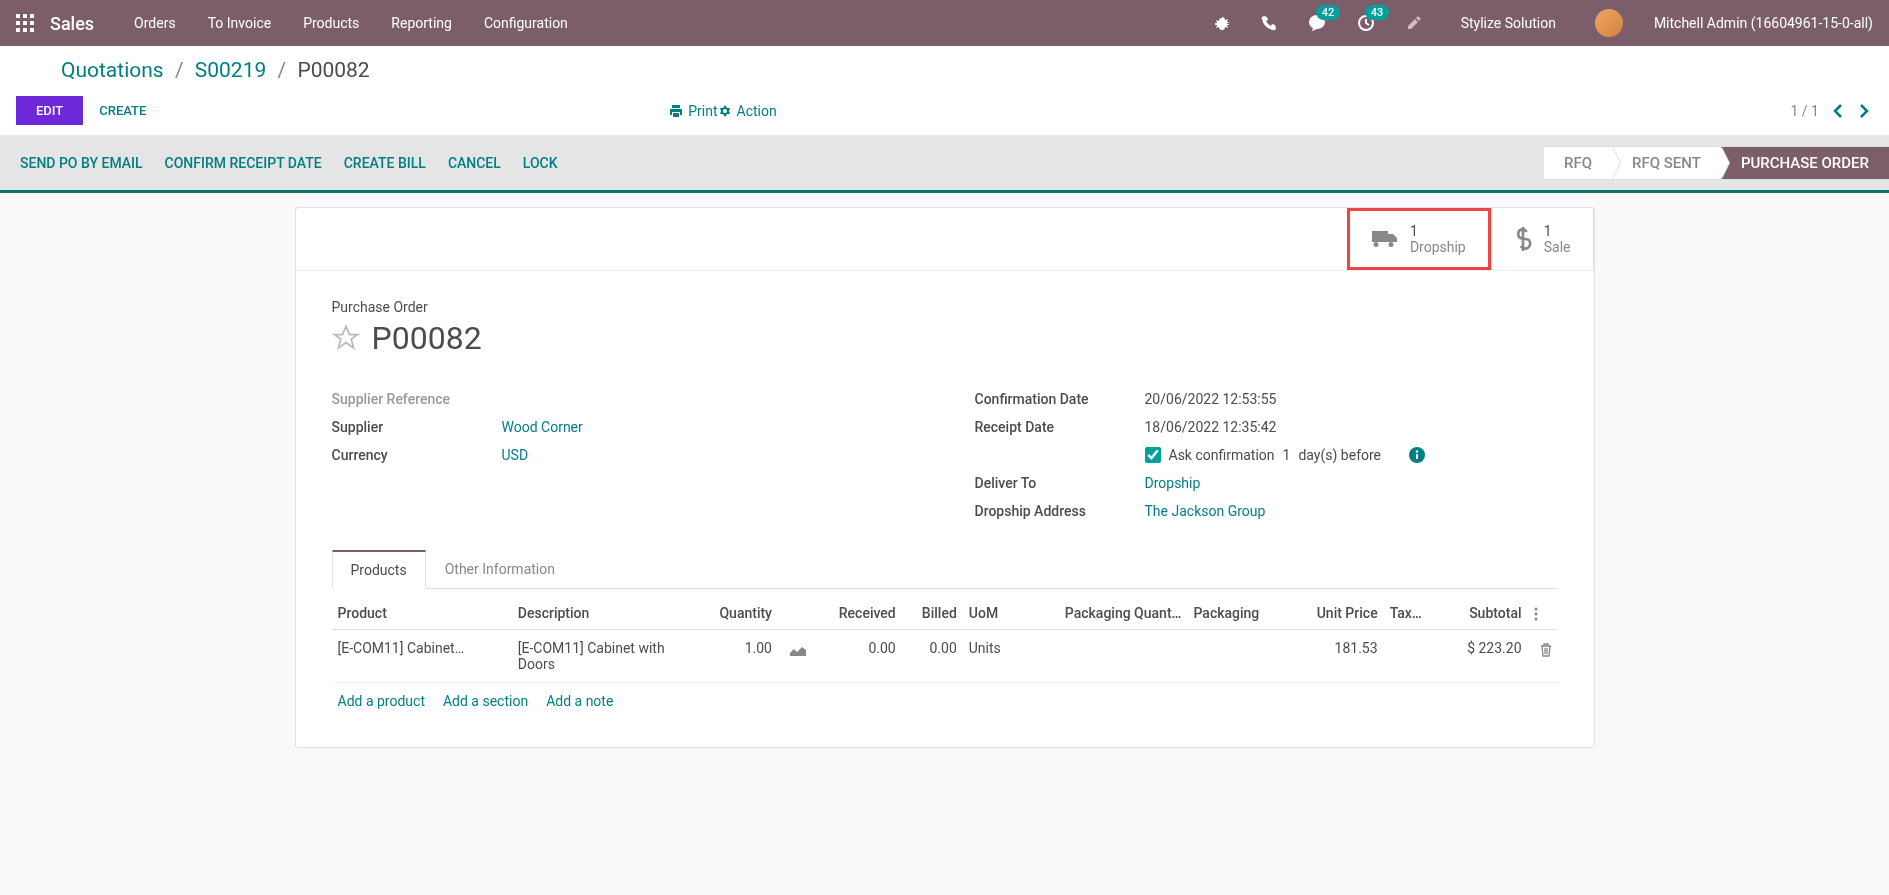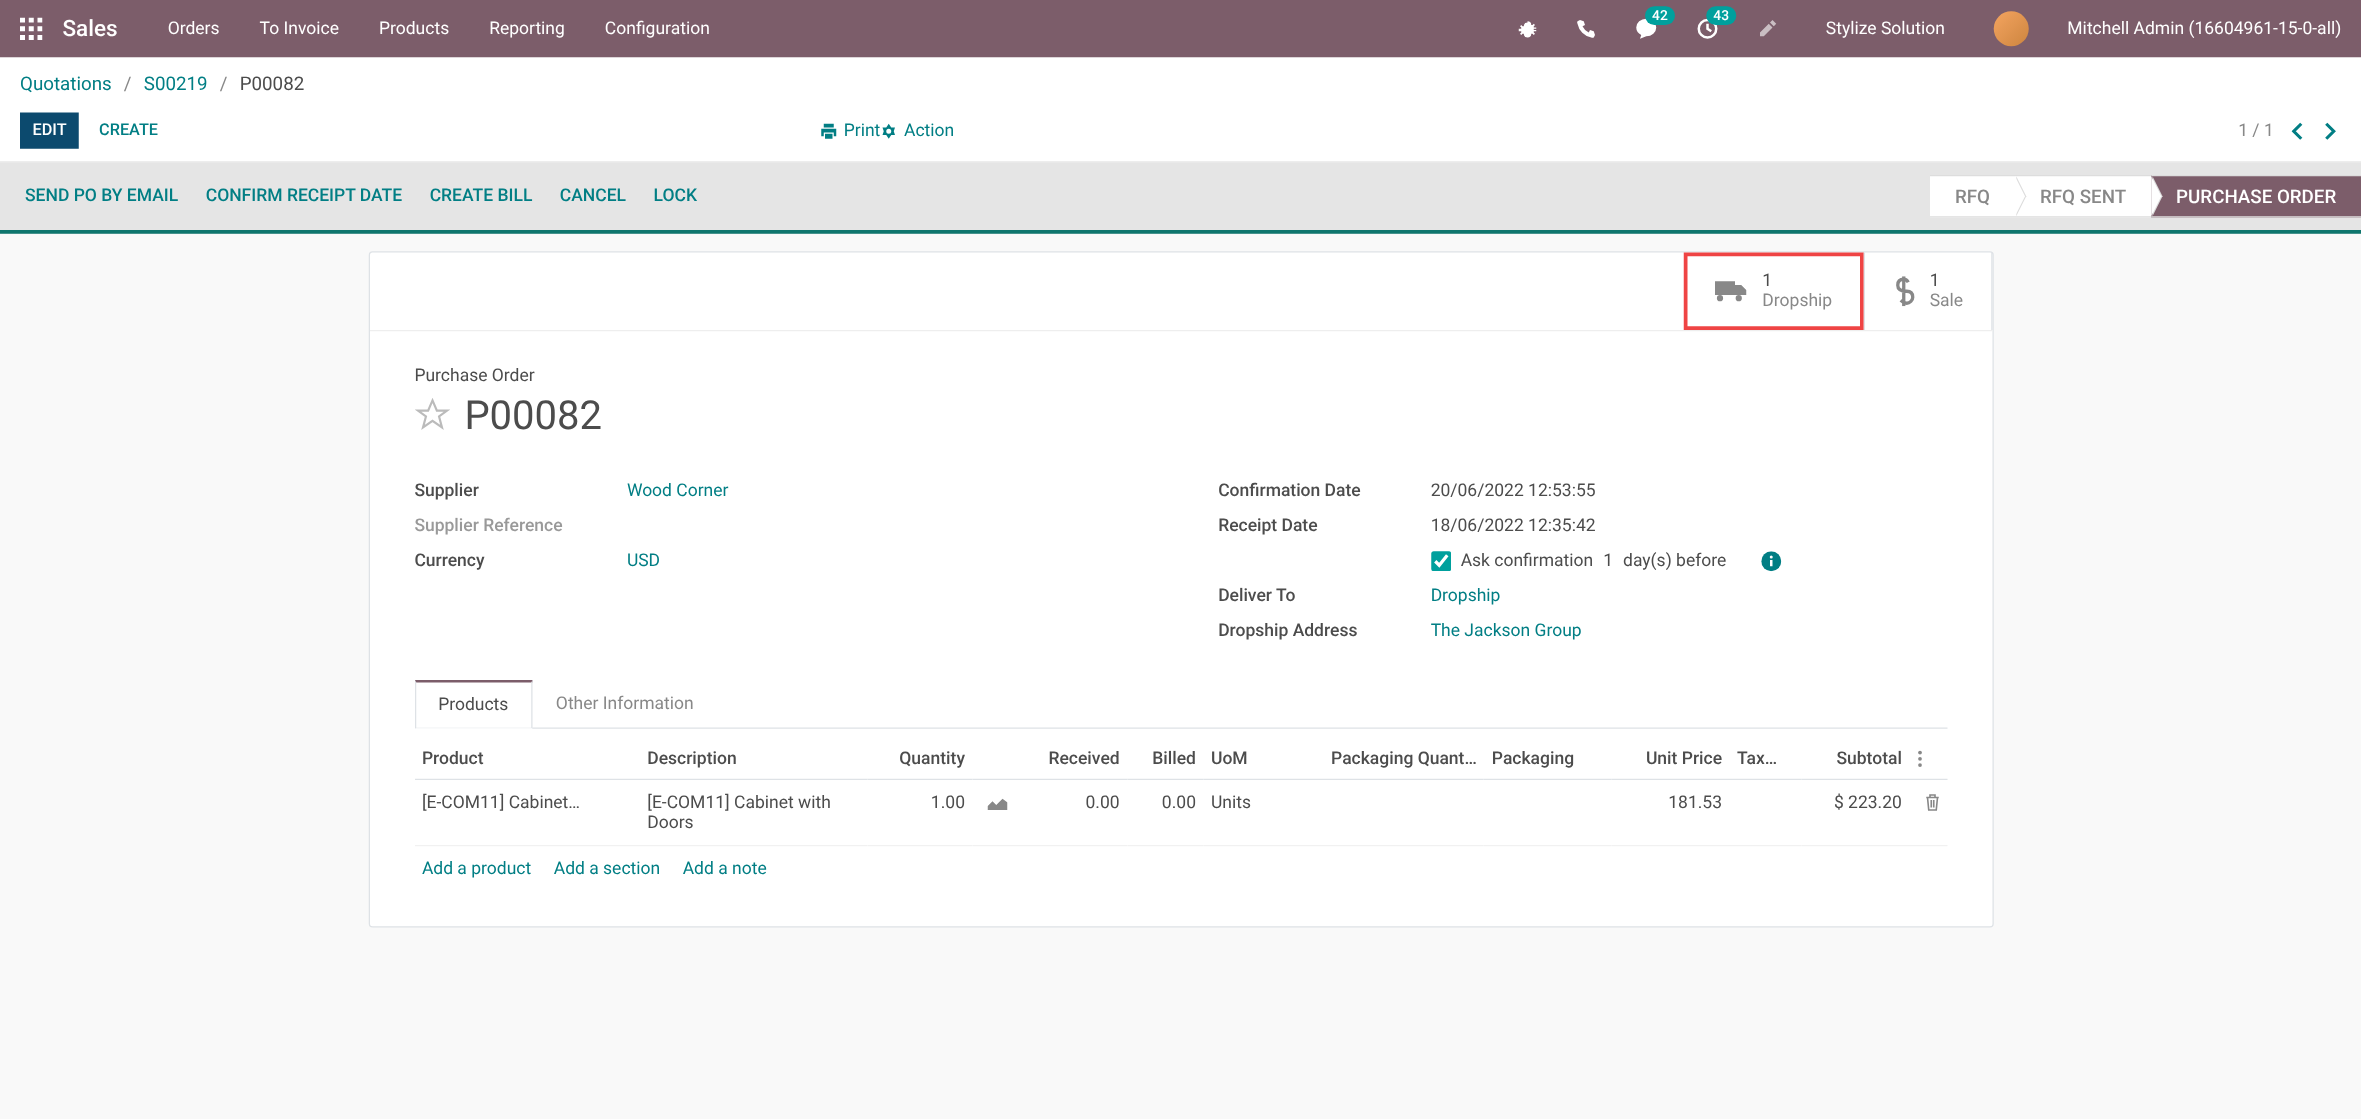--- a/index.html
+++ b/index.html
@@ -10,26 +10,26 @@
     .nav-title { font-size: 18px; font-weight: 500; margin-right: 24px; }
     .nav-item { color: white; padding: 0 16px; height: 100%; display: flex; align-items: center; cursor: pointer; font-size: 14px; }
     .nav-right { margin-left: auto; display: flex; align-items: center; gap: 23px; }
     .nav-icon { position: relative; padding: 4px; cursor: pointer; display: flex; align-items: center; }
     .badge { background: #00A09D; color: white; border-radius: 10px; font-size: 11px; padding: 1px 6px; position: absolute; top: -5px; left: 12px; font-weight: 500; }
     .company { margin-left: 12px; cursor: pointer; }
     .avatar { width: 28px; height: 28px; border-radius: 50%; background: linear-gradient(135deg, #f4a460, #cd853f); margin-left: 16px; margin-right: 8px; }
     .user-name { cursor: pointer; white-space: nowrap; }
     
     .breadcrumb-bar { background: white; padding: 12px 16px 4px; }
-    .breadcrumb { font-size: 15px; color: #4c4c4c; }
+    .breadcrumb { font-size: 21px; color: #4c4c4c; margin-left: 45px; }
     .breadcrumb a { color: #017E84; text-decoration: none; }
     .breadcrumb .sep { color: #888; margin: 0 6px; }
     
     .control-bar { background: white; padding: 10px 16px; display: flex; align-items: center; }
-    .btn-edit { background: #0c4a6e; color: white; border: none; padding: 7px 10px; font-weight: 500; cursor: pointer; font-size: 13px; }
+    .btn-edit { background: #6d28d9; color: white; border: none; padding: 7px 20px; font-weight: 500; cursor: pointer; font-size: 13px; }
     .btn-create { background: transparent; color: #017E84; border: none; padding: 7px 16px; font-weight: 500; cursor: pointer; font-size: 13px; }
     .center-actions { margin: 0 auto; display: flex; }
     .action-btn { background: transparent; border: none; color: #017E84; cursor: pointer; display: flex; align-items: center; gap: 5px; font-size: 14px; }
     .pager { margin-left: auto; display: flex; align-items: center; gap: 10px; color: #888; }
     .pager-nav { display: flex; gap: 4px; }
     .pager-btn { background: transparent; border: none; color: #017E84; cursor: pointer; padding: 4px; }
     
     .status-bar { background: #e5e5e5; display: flex; align-items: center; padding: 10px 0 10px 20px; border-top: 1px solid #eee; border-bottom: 3px solid #0f766e; }
     .status-action { color: #017E84; font-weight: 500; font-size: 14px; cursor: pointer; margin-right: 22px; text-transform: uppercase; }
     .status-flow { margin-left: auto; display: flex; align-items: center; }
@@ -231,26 +231,26 @@
         <svg width="28" height="28" viewBox="0 0 24 24" fill="none" stroke="#bbb" stroke-width="1.5">
             <path d="M12 2l3 7h7l-5.5 4 2 7.5L12 16l-6.5 4.5 2-7.5L2 9h7z"></path>
           </svg>
       </span>
       <span class="po-number">P00082</span>
     </div>
 
     <div class="form-grid">
       <div>
         <div class="form-row">
+          <span class="form-label muted">Supplier Reference</span>
+          <span class="form-value"></span>
+        </div>
+        <div class="form-row">
           <span class="form-label">Supplier</span>
           <span class="form-value"><a href="#">Wood Corner</a></span>
-        </div>
-        <div class="form-row">
-          <span class="form-label muted">Supplier Reference</span>
-          <span class="form-value"></span>
         </div>
         <div class="form-row">
           <span class="form-label">Currency</span>
           <span class="form-value"><a href="#">USD</a></span>
         </div>
       </div>
       <div>
         <div class="form-row">
           <span class="form-label">Confirmation Date</span>
           <span class="form-value">20/06/2022 12:53:55</span>

